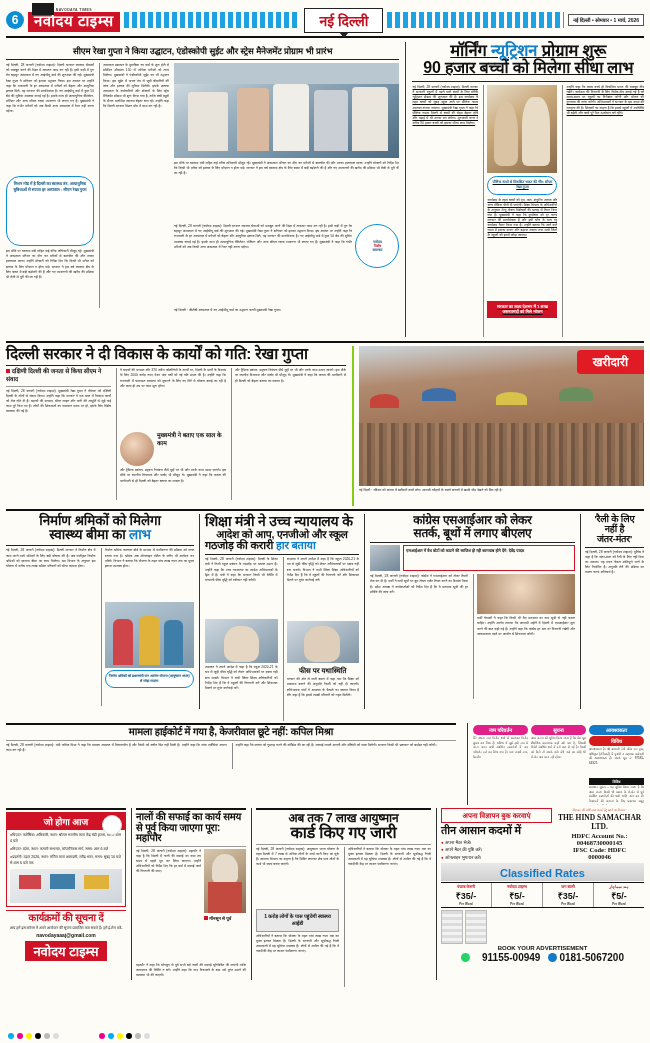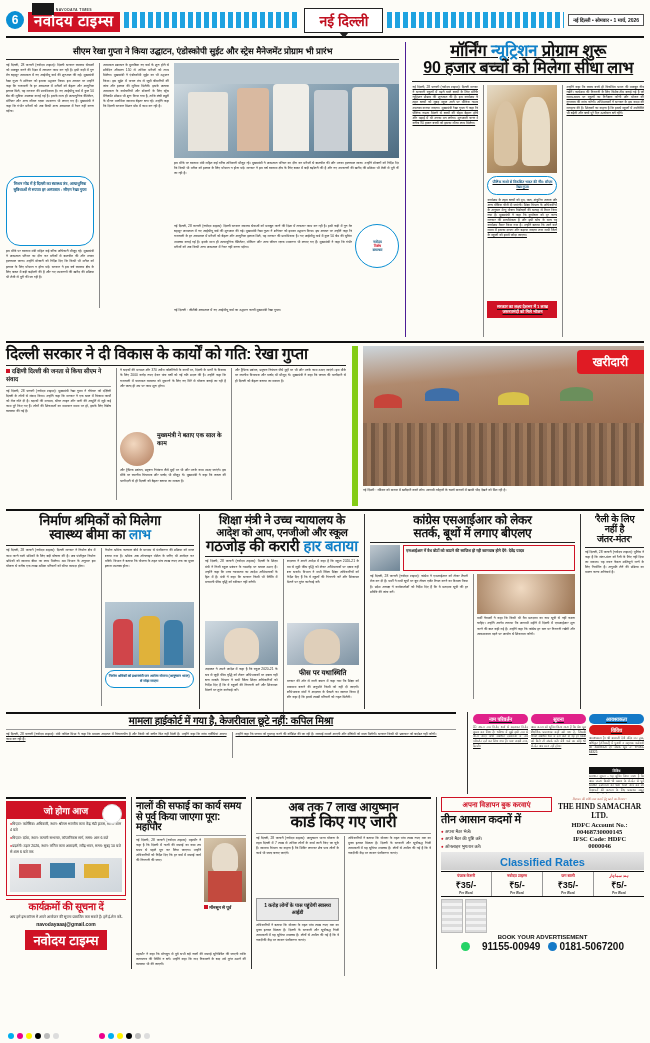--- a/index.html
+++ b/index.html
@@ -225,21 +225,21 @@
             <div style="font-size:6px;font-weight:bold;line-height:1.25;">मुख्यमंत्री ने बताए एक साल के काम</div>
           </div>
           <div class="body-txt" style="margin-top:2px;height:30px;overflow:hidden;">और ट्रैफिक प्रबंधन, प्रदूषण नियंत्रण जैसे मुद्दों पर भी और उनके काम उठाए जाएंगे। इस मौके पर स्थानीय विधायक और पार्षद भी मौजूद थे। मुख्यमंत्री ने कहा कि जनता की भागीदारी से ही दिल्ली को बेहतर बनाया जा सकता है।</div>
         </div>
         <div class="col vline" style="flex:1;padding-left:3px;">
           <div class="body-txt" style="height:130px;overflow:hidden;">और ट्रैफिक प्रबंधन, प्रदूषण नियंत्रण जैसे मुद्दों पर भी और उनके काम उठाए जाएंगे। इस मौके पर स्थानीय विधायक और पार्षद भी मौजूद थे। मुख्यमंत्री ने कहा कि जनता की भागीदारी से ही दिल्ली को बेहतर बनाया जा सकता है।</div>
         </div>
       </div>
     </div>
 
-    <div style="flex:1;position:relative;border-left:6px solid #84cc16;padding-left:5px;">
+    <div style="flex:1;position:relative;border-left:2px solid #84cc16;padding-left:5px;">
       <div class="photo" style="height:140px;background:linear-gradient(175deg,#cdd6dc 0%,#b08a6e 25%,#9a6f52 60%,#7b5a44 100%);">
         <div style="position:absolute;left:4%;top:34%;width:10%;height:10%;background:#c7443a;border-radius:50% 50% 0 0;"></div>
         <div style="position:absolute;left:22%;top:30%;width:12%;height:9%;background:#3f6fa8;border-radius:50% 50% 0 0;"></div>
         <div style="position:absolute;left:48%;top:33%;width:11%;height:9%;background:#d8c24a;border-radius:50% 50% 0 0;"></div>
         <div style="position:absolute;left:70%;top:29%;width:12%;height:10%;background:#6b8f5c;border-radius:50% 50% 0 0;"></div>
         <div style="position:absolute;left:0;top:55%;right:0;bottom:0;background:repeating-linear-gradient(90deg,#8a6a52 0 4px,#a07c5e 4px 8px,#6e5440 8px 12px);opacity:.85;"></div>
       </div>
       <div class="kharidari">खरीदारी</div>
       <div class="body-txt" style="margin-top:2px;font-size:3.2px;">नई दिल्ली : रविवार को बाजार में खरीदारी करते लोग। आगामी त्योहारों के चलते बाजारों में खासी भीड़ देखने को मिल रही है।</div>
     </div>
@@ -265,23 +265,23 @@
             <div style="position:absolute;left:10%;top:25%;width:22%;height:70%;background:#d0454a;border-radius:6px 6px 0 0;"></div>
             <div style="position:absolute;left:38%;top:20%;width:24%;height:75%;background:#e0b23a;border-radius:6px 6px 0 0;"></div>
             <div style="position:absolute;left:66%;top:27%;width:22%;height:68%;background:#3f7ea8;border-radius:6px 6px 0 0;"></div>
           </div>
           <div class="quotebox" style="margin-top:2px;font-size:3.4px;padding:3px 2px;">निर्माण श्रमिकों को प्रधानमंत्री जन आरोग्य योजना (आयुष्मान भारत) से जोड़ा जाएगा</div>
         </div>
       </div>
     </div>
 
     <div style="width:160px;border-left:1px solid #333;padding-left:5px;">
-      <div class="hl" style="font-size:12px;text-align:center;">शिक्षा मंत्री ने उच्च न्यायालय के</div>
+      <div class="hl" style="font-size:14px;text-align:left;">शिक्षा मंत्री ने उच्च न्यायालय के</div>
       <div class="hl" style="font-size:10.5px;text-align:center;">आदेश को आप, एनजीओ और स्कूल</div>
-      <div class="hl" style="font-size:15px;text-align:center;">
+      <div class="hl" style="font-size:11px;text-align:left;">
         <span>गठजोड़ की करारी </span><span class="blue">हार बताया</span>
       </div>
       <div class="rule" style="margin:3px 0 2px;"></div>
       <div class="cols">
         <div class="col">
           <div class="body-txt" style="height:60px;overflow:hidden;">नई दिल्ली, 28 फरवरी (नवोदय टाइम्स): दिल्ली के शिक्षा मंत्री ने निजी स्कूल प्रबंधन के गठजोड़ पर सवाल उठाए हैं। उन्होंने कहा कि उच्च न्यायालय का आदेश अभिभावकों के हित में है। मंत्री ने कहा कि सरकार किसी भी स्थिति में मनमानी फीस वृद्धि को स्वीकार नहीं करेगी।</div>
           <div class="photo" style="height:44px;margin-top:2px;background:linear-gradient(150deg,#cfd9e0,#8096a6);">
             <div style="position:absolute;left:26%;top:14%;width:48%;height:82%;background:#e6d7c4;border-radius:44% 44% 10px 10px;"></div>
           </div>
           <div class="body-txt" style="margin-top:2px;height:56px;overflow:hidden;">अदालत ने अपने आदेश में कहा है कि स्कूल 2020-21 के सत्र से जुड़ी फीस वृद्धि को लेकर अभिभावकों पर दबाव नहीं बना सकते। विभाग ने सभी जिला शिक्षा अधिकारियों को निर्देश दिए हैं कि वे स्कूलों की निगरानी करें और शिकायत मिलने पर तुरंत कार्रवाई करें।</div>
@@ -318,21 +318,21 @@
 
     <div style="width:64px;border-left:1px solid #333;padding-left:4px;">
       <div class="hl" style="font-size:9.5px;text-align:center;">'रैली के लिए</div>
       <div class="hl" style="font-size:9.5px;text-align:center;">नहीं है</div>
       <div class="hl" style="font-size:9.5px;text-align:center;">जंतर-मंतर'</div>
       <div class="rule" style="margin:3px 0 2px;"></div>
       <div class="body-txt" style="height:150px;overflow:hidden;">नई दिल्ली, 28 फरवरी (नवोदय टाइम्स): पुलिस ने कहा है कि जंतर-मंतर को रैली के लिए नहीं दिया जा सकता। यह स्थान केवल शांतिपूर्ण धरने के लिए निर्धारित है। अनुमति लेने की प्रक्रिया का पालन करना अनिवार्य है।</div>
     </div>
   </div>
 
-  <div style="display:flex;gap:11px;margin-top:3px;text-decoration:underline;">
+  <div style="display:flex;gap:11px;margin-top:14px;">
     <div style="width:450px;">
       <div class="rule2" style="margin-bottom:2px;"></div>
       <div class="hl" style="font-size:10px;text-align:center;">मामला हाईकोर्ट में गया है, केजरीवाल छूटे नहीं: कपिल मिश्रा</div>
       <div class="thin" style="margin:2px 0;"></div>
       <div class="cols">
         <div class="col body-txt" style="height:26px;overflow:hidden;">नई दिल्ली, 28 फरवरी (नवोदय टाइम्स): मंत्री कपिल मिश्रा ने कहा कि मामला अदालत में विचाराधीन है और किसी को क्लीन चिट नहीं मिली है। उन्होंने कहा कि जांच एजेंसियां अपना काम कर रही हैं।</div>
         <div class="col vline body-txt" style="padding-left:3px;height:26px;overflow:hidden;">उन्होंने कहा कि जनता को गुमराह करने की कोशिश की जा रही है। सच्चाई सामने आएगी और दोषियों को सजा मिलेगी। सरकार किसी भी भ्रष्टाचार को बर्दाश्त नहीं करेगी।</div>
       </div>
     </div>
 

